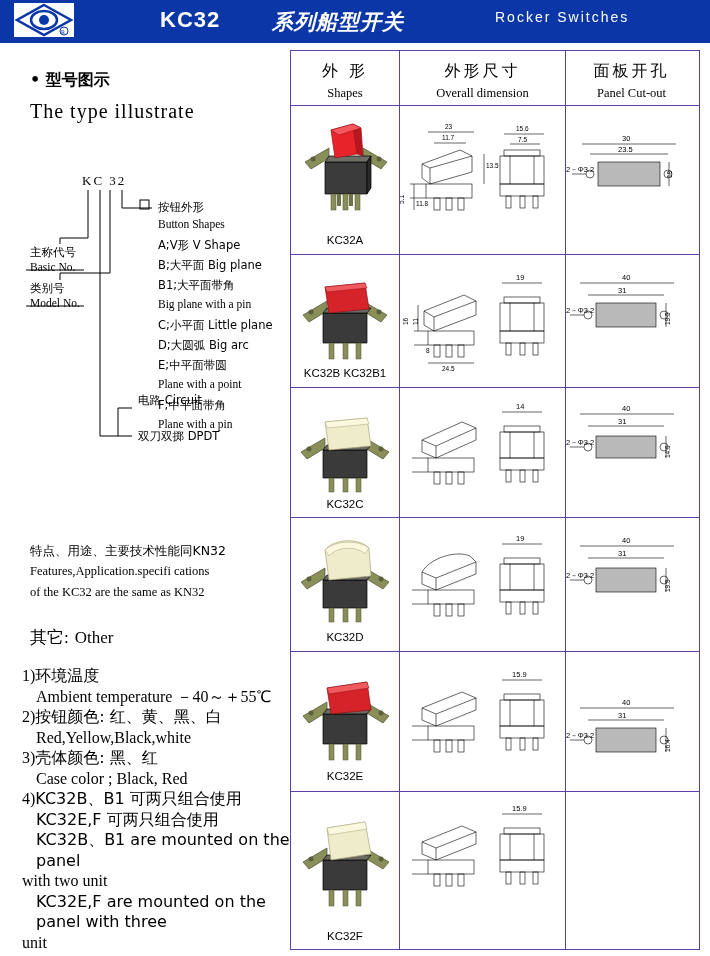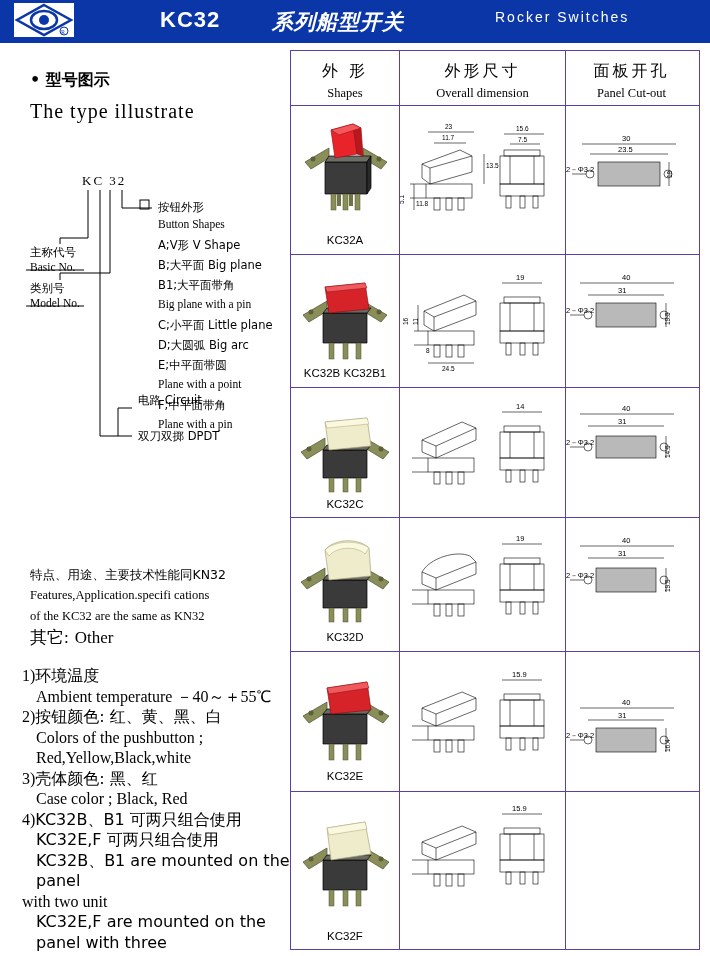--- a/index.html
+++ b/index.html
@@ -59,21 +59,21 @@
     position:absolute;left:82px;top:125px;font-size:13px;letter-spacing:2px;
   }
   .tree{position:absolute;left:0;top:0;width:288px;height:420px;}
   .tree line, .tree path{stroke:#000;stroke-width:1;fill:none;}
   .tree rect{fill:none;stroke:#000;stroke-width:1;}
 
   .tl{position:absolute;font-size:11.5px;font-family:"Liberation Serif", serif;}
   .tl-cn{font-family:"DejaVu Sans", sans-serif;font-size:11.5px;}
 
   .feat{
-    position:absolute;left:30px;top:516px;width:250px;
+    position:absolute;left:30px;top:492px;width:250px;
     font-size:12.5px;line-height:21px;
   }
   .feat .cn{font-family:"DejaVu Sans", sans-serif;}
   .other-title{
     position:absolute;left:30px;top:578px;
     font-size:17px;font-weight:bold;
     font-family:"DejaVu Sans", sans-serif;
   }
   .other-title span{font-family:"Liberation Serif", serif;font-weight:normal;}
   .notes{
@@ -203,21 +203,20 @@
     <span>Other</span>
   </div>
 
   <div class="notes">
     <div>
       <span>1)</span><span class="cn">环境温度</span>
       <span class="ind">Ambient  temperature   －40～＋55℃</span>
     </div>
     <div>
       <span>2)</span><span class="cn">按钮颜色: 红、黄、黑、白</span>
-      <span class="ind">Colors  of  the  pushbutton ;</span>
       <span class="ind">Red,Yellow,Black,white</span>
     </div>
     <div>
       <span>3)</span><span class="cn">壳体颜色: 黑、红</span>
       <span class="ind">Case  color ;  Black,  Red</span>
     </div>
     <div>
       <span>4)</span><span class="cn">KC32B、B1 可两只组合使用</span>
       <span class="ind cn">KC32E,F  可两只组合使用</span>
       <span class="ind cn">KC32B、B1 are mounted on the panel</span>

